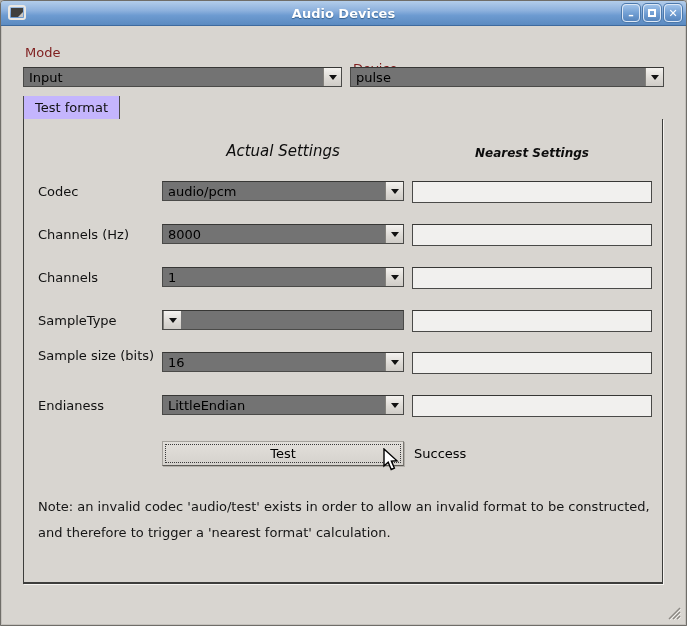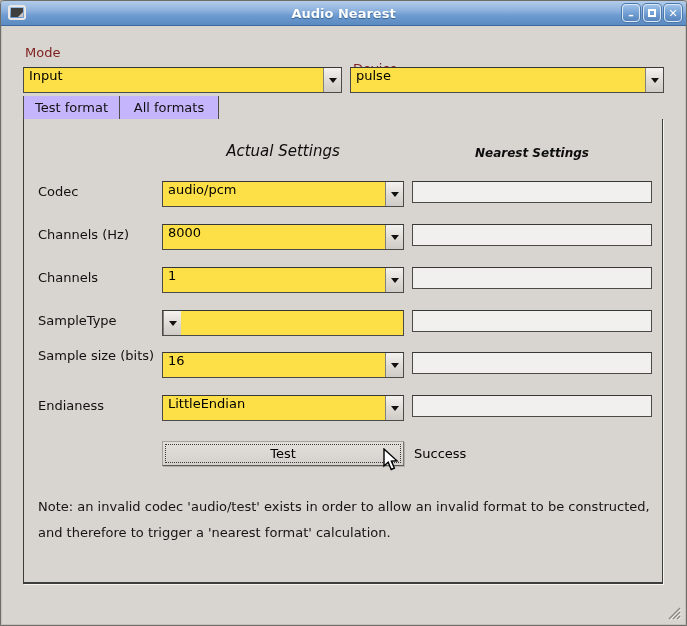--- a/index.html
+++ b/index.html
@@ -33,23 +33,23 @@
     box-shadow:0 0 0 1px #4c79ab;
     color:#fff; font-size:11px; font-weight:bold;
     display:flex; align-items:center; justify-content:center;
     line-height:1; cursor:default;
   }
   .max-glyph{ width:8px; height:8px; border:2px solid #fff; }
   .min-glyph{ margin-top:4px; }
   
   .field-label{ position:absolute; font-size:13px; color:#7f1d1d; }
   .combo{
-    position:absolute; height:26px; background:#fde047;
+    position:absolute; height:20px; background:#737373;
     border:1px solid #4a4a48; border-top-color:#373735;
-    display:flex; align-items:flex-start; cursor:default;
+    display:flex; align-items:center; cursor:default;
   }
   .combo-text{ flex:1; font-size:13px; color:#000; padding:0 5px; white-space:nowrap; overflow:hidden; }
   .combo-arrow-btn{
     width:18px; height:100%;
     border-left:1px solid #83817c;
     background:linear-gradient(#f4f2ef, #dcd9d4 60%, #cfccc7);
     display:flex; align-items:center; justify-content:center;
   }
   .arrow-down{ width:0; height:0; border-left:4px solid transparent; border-right:4px solid transparent; border-top:5px solid #111; }
   
@@ -106,21 +106,21 @@
 <body>
 
 <div class="window">
 
   <div class="titlebar">
     <svg class="win-icon" viewBox="0 0 18 16">
       <rect x="1" y="1" width="16" height="13" rx="2" fill="none" stroke="#e9e7e3" stroke-width="2"></rect>
       <rect x="3" y="3" width="12" height="9" fill="#3f3f3d"></rect>
       <polygon points="15,12 10,12 15,7" fill="#c9c6c1"></polygon>
     </svg>
-    <div class="title-text">Audio Nearest</div>
+    <div class="title-text">Audio Devices</div>
     <div class="win-buttons">
       <div class="win-btn">
           <span class="min-glyph">–</span>
         </div>
       <div class="win-btn">
           <span class="max-glyph"></span>
         </div>
       <div class="win-btn">
           <span>✕</span>
         </div>
@@ -140,23 +140,20 @@
     <span class="combo-text">pulse</span>
     <span class="combo-arrow-btn">
         <span class="arrow-down"></span>
       </span>
   </div>
 
   <div class="tabbar">
     <div class="tab active" style="width:97px;">
         <span>Test format</span>
       </div>
-    <div class="tab" style="width:99px;">
-        <span>All formats</span>
-      </div>
   </div>
 
   <div class="frame">
 
     <div class="hdr-actual">Actual Settings</div>
     <div class="hdr-nearest">Nearest Settings</div>
 
     <div class="row-label" style="top:62px;">Codec</div>
     <div class="combo" style="left:138px; top:62px; width:242px;">
       <span class="combo-text">audio/pcm</span>

